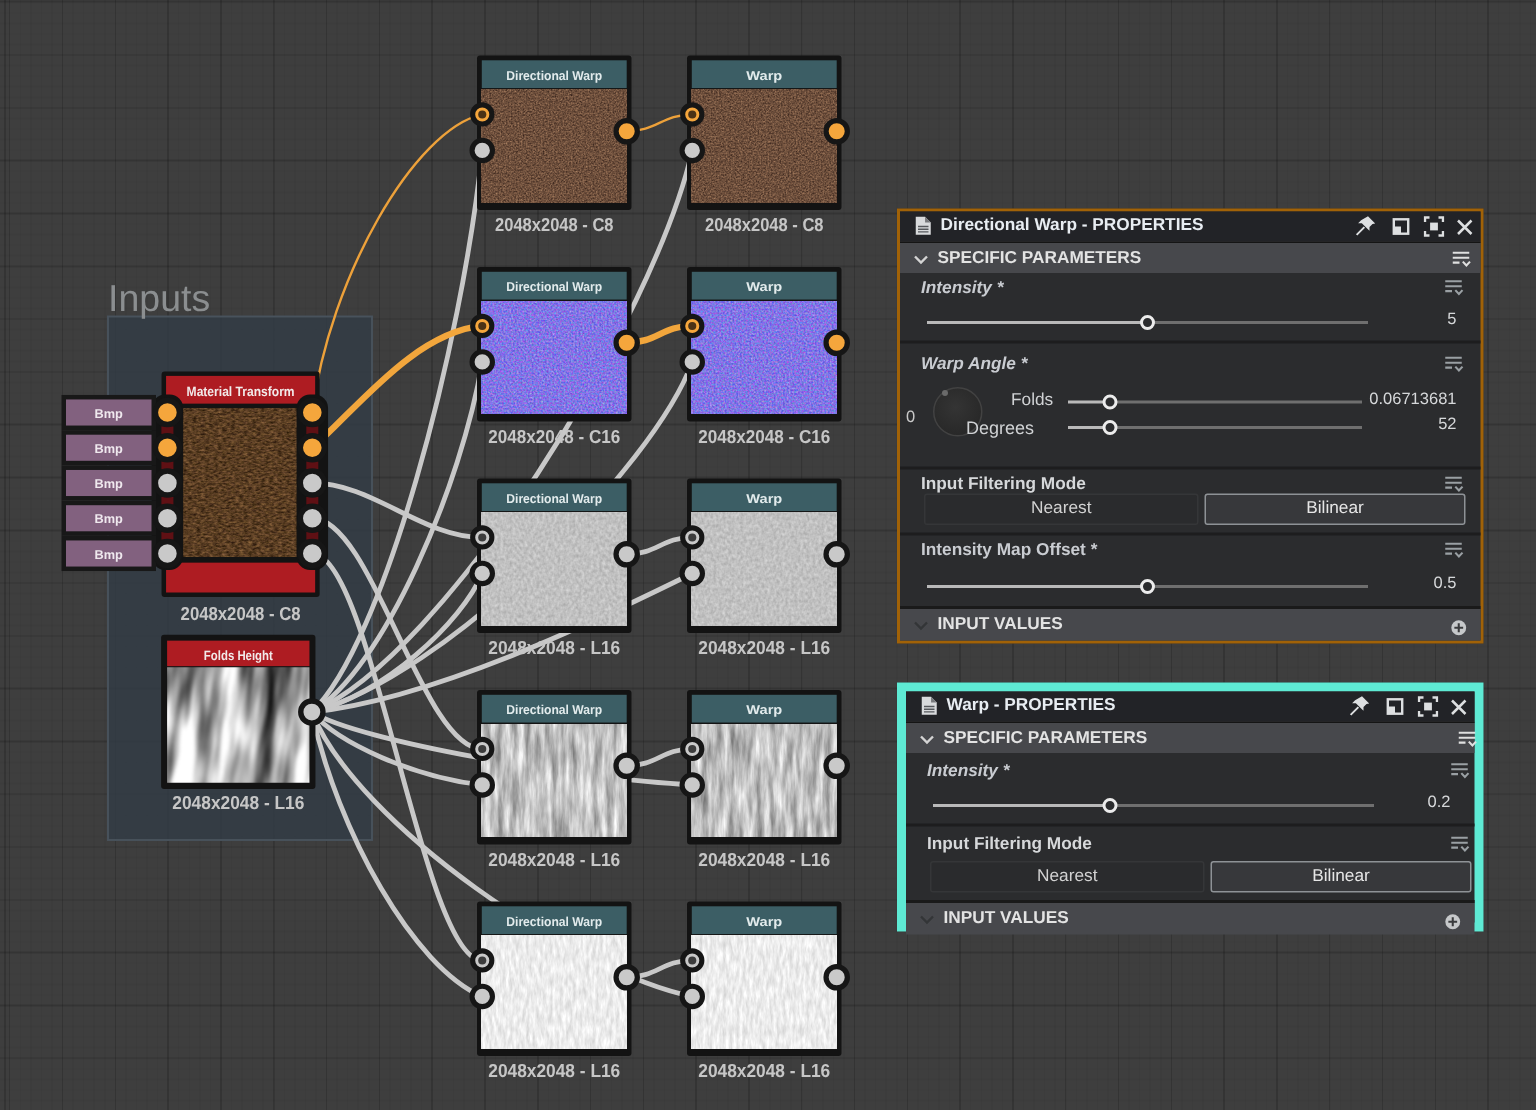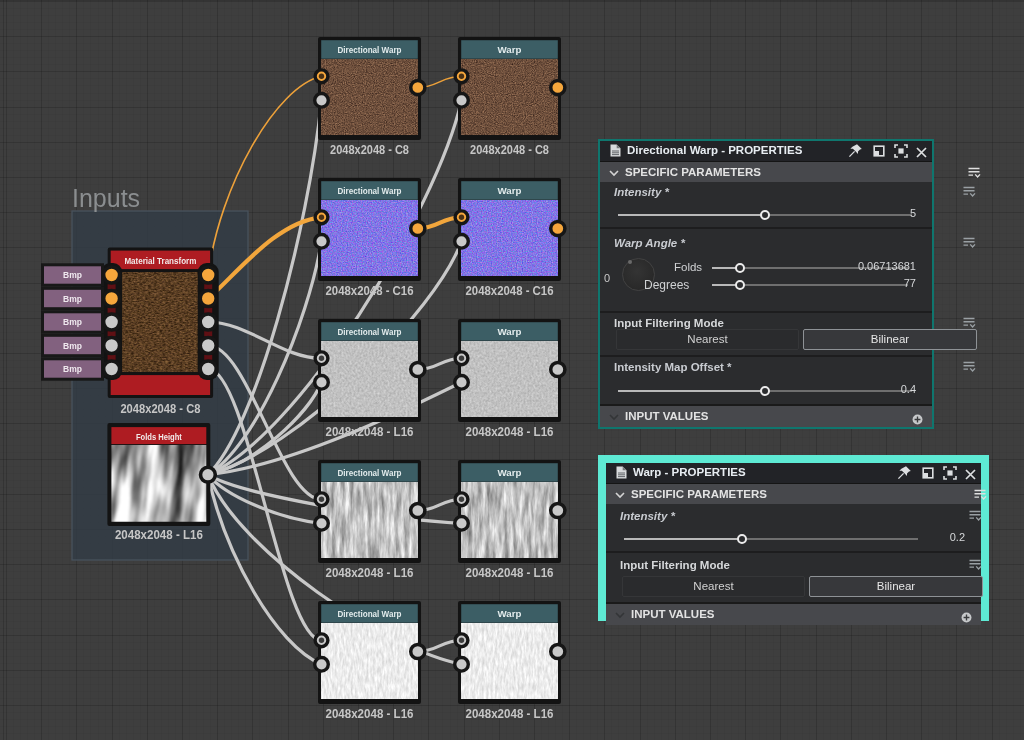--- a/index.html
+++ b/index.html
@@ -204,21 +204,21 @@
 <circle cx="111.6" cy="298.5" r="8.0" fill="#f5a63c" stroke="#161616" stroke-width="3.6"></circle>
 <circle cx="208.2" cy="298.5" r="8.0" fill="#f5a63c" stroke="#161616" stroke-width="3.6"></circle>
 <circle cx="111.6" cy="322.0" r="8.0" fill="#c9c9c9" stroke="#161616" stroke-width="3.6"></circle>
 <circle cx="208.2" cy="322.0" r="8.0" fill="#c9c9c9" stroke="#161616" stroke-width="3.6"></circle>
 <circle cx="111.6" cy="345.5" r="8.0" fill="#c9c9c9" stroke="#161616" stroke-width="3.6"></circle>
 <circle cx="208.2" cy="345.5" r="8.0" fill="#c9c9c9" stroke="#161616" stroke-width="3.6"></circle>
 <circle cx="111.6" cy="369.0" r="8.0" fill="#c9c9c9" stroke="#161616" stroke-width="3.6"></circle>
 <circle cx="208.2" cy="369.0" r="8.0" fill="#c9c9c9" stroke="#161616" stroke-width="3.6"></circle>
 <circle cx="207.9" cy="474.7" r="7.4" fill="#c9c9c9" stroke="#161616" stroke-width="3.6"></circle>
 </svg>
-<div style="position:absolute;left:598px;top:139px;width:336px;height:290px;background:#2b2c2e;border:2px solid #0f766e;box-sizing:border-box">
+<div style="position:absolute;left:598px;top:139px;width:391px;height:290px;background:#2b2c2e;border:2px solid #a16207;box-sizing:border-box">
     <div style="position:absolute;left:0;right:0;top:0;height:20px;background:#222327">
       <svg width="11" height="13" viewBox="0 0 11 13" style="position:absolute;left:10px;top:3px">
         <path d="M0.5 0.5h6.2l3.8 3.8v8.2H0.5z" fill="#d8dadc"></path>
         <path d="M6.7 0.5l3.8 3.8H6.7z" fill="#77797c"></path>
         <path d="M2 7h7M2 8.8h7M2 10.6h7" stroke="#55585c" stroke-width="0.9"></path>
       </svg>
       <div style="position:absolute;left:27px;top:3px;font-size:11.5px;font-weight:bold;color:#e8edf2">Directional Warp - PROPERTIES</div>
       <div style="position:absolute;right:69px;top:2px"><svg width="15" height="15" viewBox="0 0 15 15">
           <path d="M9 1.2l4.8 4.8-1.8 0.4-2 2 0 2.5-2.6-2.6-2.5-2.5-2.5 0 2-2z" fill="#dddfe1"></path>
           <path d="M6.6 8.4L1.4 13.6" stroke="#dddfe1" stroke-width="1.3"></path>
@@ -273,21 +273,21 @@
     <div style="position:absolute;left:4px;top:131px;font-size:11px;color:#c9c9c9">0</div>
     <div style="position:absolute;left:74px;top:120px;font-size:11.5px;color:#d0d2d4">Folds</div>
     <div style="position:absolute;left:44px;top:137px;font-size:12px;color:#d0d2d4">Degrees</div>
     <div style="position:absolute;left:112px;top:126px;width:28px;height:2px;background:#b9b9b9"></div>
     <div style="position:absolute;left:140px;top:126px;width:168px;height:1.5px;background:#6f6f6f"></div>
     <div style="position:absolute;left:135px;top:122px;width:10px;height:10px;border-radius:50%;border:2.6px solid #ececec;background:#2b2c2e;box-sizing:border-box"></div>
     <div style="position:absolute;right:16px;top:119px;font-size:11px;color:#d6d8da">0.06713681</div>
     <div style="position:absolute;left:112px;top:143px;width:28px;height:2px;background:#b9b9b9"></div>
     <div style="position:absolute;left:140px;top:143px;width:168px;height:1.5px;background:#6f6f6f"></div>
     <div style="position:absolute;left:135px;top:139px;width:10px;height:10px;border-radius:50%;border:2.6px solid #ececec;background:#2b2c2e;box-sizing:border-box"></div>
-    <div style="position:absolute;right:16px;top:136px;font-size:11px;color:#d6d8da">77</div>
+    <div style="position:absolute;right:16px;top:136px;font-size:11px;color:#d6d8da">52</div>
     <div style="position:absolute;left:0;right:0;top:170px;height:2px;background:#1d1d1e"></div>
     <div style="position:absolute;left:14px;top:176px;font-size:11.5px;font-weight:bold;color:#d6d8da">Input Filtering Mode</div>
     <svg style="position:absolute;left:362px;top:175px" width="14" height="14" viewBox="0 0 14 14">
       <g stroke="#9aa0a4" stroke-width="1.4" fill="none">
         <path d="M1.5 2.5h11M1.5 5.8h11M1.5 9.1h4.5"></path>
       </g>
       <path d="M8.2 8.4l2.4 2.6 2.4-2.6" stroke="#9aa0a4" stroke-width="1.4" fill="none"></path>
     </svg>
     <div style="position:absolute;left:16px;top:188px;width:183px;height:21px;background:#2a2b2d;border:1px solid #353638;border-radius:2px;box-sizing:border-box;text-align:center;font-size:11.5px;color:#d2d2d2;line-height:19px">Nearest</div>
     <div style="position:absolute;left:203px;top:188px;width:174px;height:21px;background:#37383b;border:1px solid #8e9296;border-radius:2px;box-sizing:border-box;text-align:center;font-size:11.5px;color:#e6e6e6;line-height:19px">Bilinear</div>
@@ -295,33 +295,33 @@
     <div style="position:absolute;left:14px;top:220px;font-size:11.5px;font-weight:bold;color:#c9ccd1">Intensity Map Offset *</div>
     <svg style="position:absolute;left:362px;top:219px" width="14" height="14" viewBox="0 0 14 14">
       <g stroke="#9aa0a4" stroke-width="1.4" fill="none">
         <path d="M1.5 2.5h11M1.5 5.8h11M1.5 9.1h4.5"></path>
       </g>
       <path d="M8.2 8.4l2.4 2.6 2.4-2.6" stroke="#9aa0a4" stroke-width="1.4" fill="none"></path>
     </svg>
     <div style="position:absolute;left:18px;top:249px;width:147px;height:2px;background:#b9b9b9"></div>
     <div style="position:absolute;left:165px;top:249px;width:147px;height:1.5px;background:#6f6f6f"></div>
     <div style="position:absolute;left:160px;top:245px;width:10px;height:10px;border-radius:50%;border:2.6px solid #ececec;background:#2b2c2e;box-sizing:border-box"></div>
-    <div style="position:absolute;right:16px;top:242px;font-size:11px;color:#d6d8da">0.4</div>
+    <div style="position:absolute;right:16px;top:242px;font-size:11px;color:#d6d8da">0.5</div>
     <div style="position:absolute;left:0;right:0;top:263px;height:23px;background:#47484c;border-top:2px solid #1a1a1a;box-sizing:border-box">
       <svg style="position:absolute;left:9px;top:8px" width="10" height="7">
         <path d="M1 1l4 4 4-4" stroke="#333537" stroke-width="1.6" fill="none"></path>
       </svg>
       <div style="position:absolute;left:25px;top:4px;font-size:11.5px;font-weight:bold;color:#e3e3e3">INPUT VALUES</div>
       <div style="position:absolute;right:9px;top:5px"><svg width="11" height="11" viewBox="0 0 12 12">
           <circle cx="6" cy="6" r="5.4" fill="#c6c8ca"></circle>
           <path d="M6 2.8v6.4M2.8 6h6.4" stroke="#3a3b3d" stroke-width="1.5"></path>
         </svg></div>
     </div>
   </div>
-<div style="position:absolute;left:598px;top:455px;width:391px;height:166px;background:#2b2c2e;border:8px solid #5eead4;box-sizing:border-box">
+<div style="position:absolute;left:598px;top:455px;width:391px;height:166px;background:#2b2c2e;border:6px solid #5eead4;box-sizing:border-box">
     <div style="position:absolute;left:0;right:0;top:0;height:20px;background:#222327">
       <svg width="11" height="13" viewBox="0 0 11 13" style="position:absolute;left:10px;top:3px">
         <path d="M0.5 0.5h6.2l3.8 3.8v8.2H0.5z" fill="#d8dadc"></path>
         <path d="M6.7 0.5l3.8 3.8H6.7z" fill="#77797c"></path>
         <path d="M2 7h7M2 8.8h7M2 10.6h7" stroke="#55585c" stroke-width="0.9"></path>
       </svg>
       <div style="position:absolute;left:27px;top:3px;font-size:11.5px;font-weight:bold;color:#e8edf2">Warp - PROPERTIES</div>
       <div style="position:absolute;right:69px;top:2px"><svg width="15" height="15" viewBox="0 0 15 15">
           <path d="M9 1.2l4.8 4.8-1.8 0.4-2 2 0 2.5-2.6-2.6-2.5-2.5-2.5 0 2-2z" fill="#dddfe1"></path>
           <path d="M6.6 8.4L1.4 13.6" stroke="#dddfe1" stroke-width="1.3"></path>

